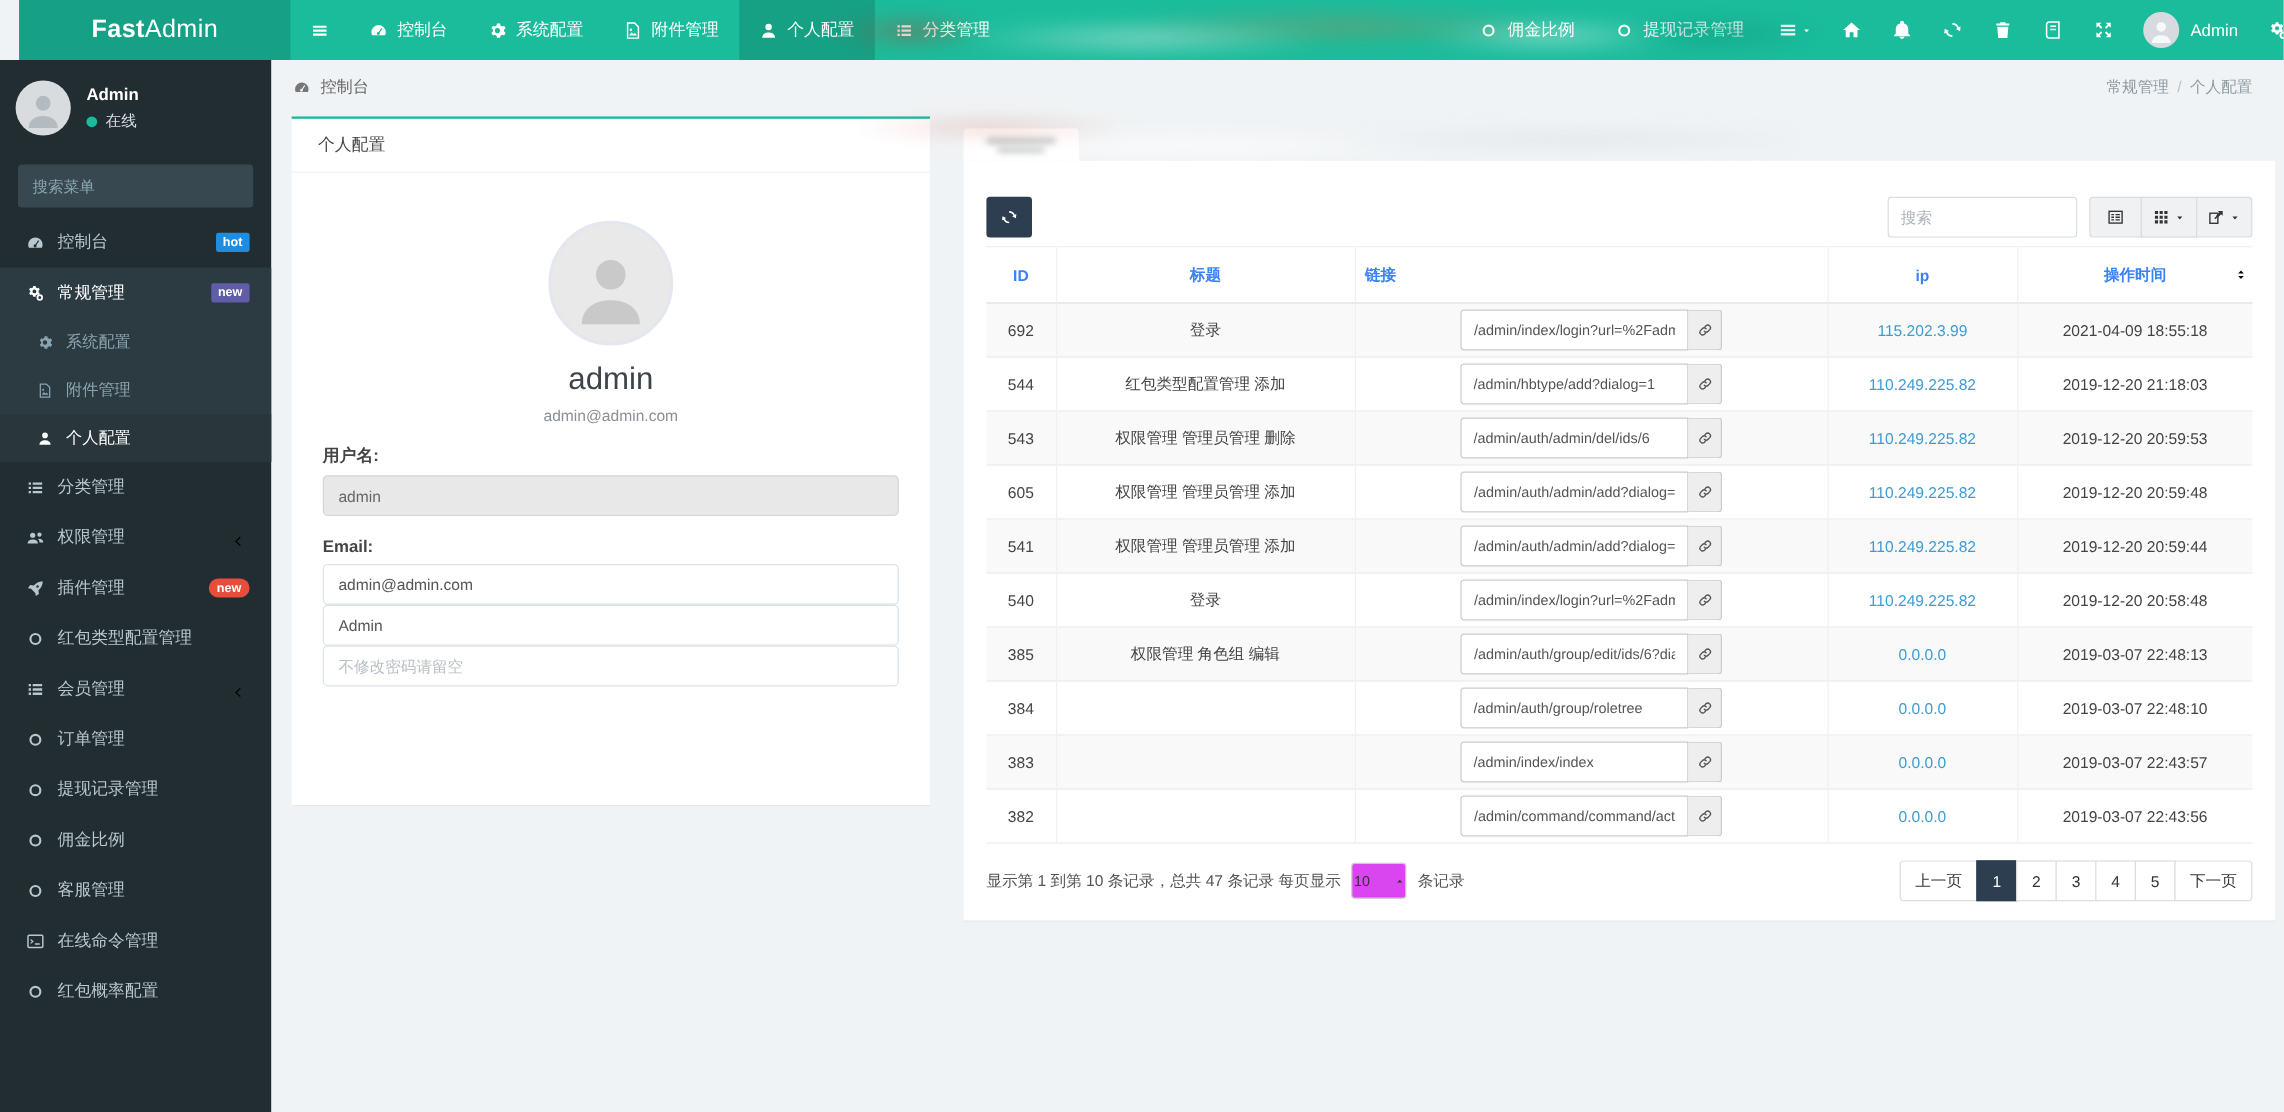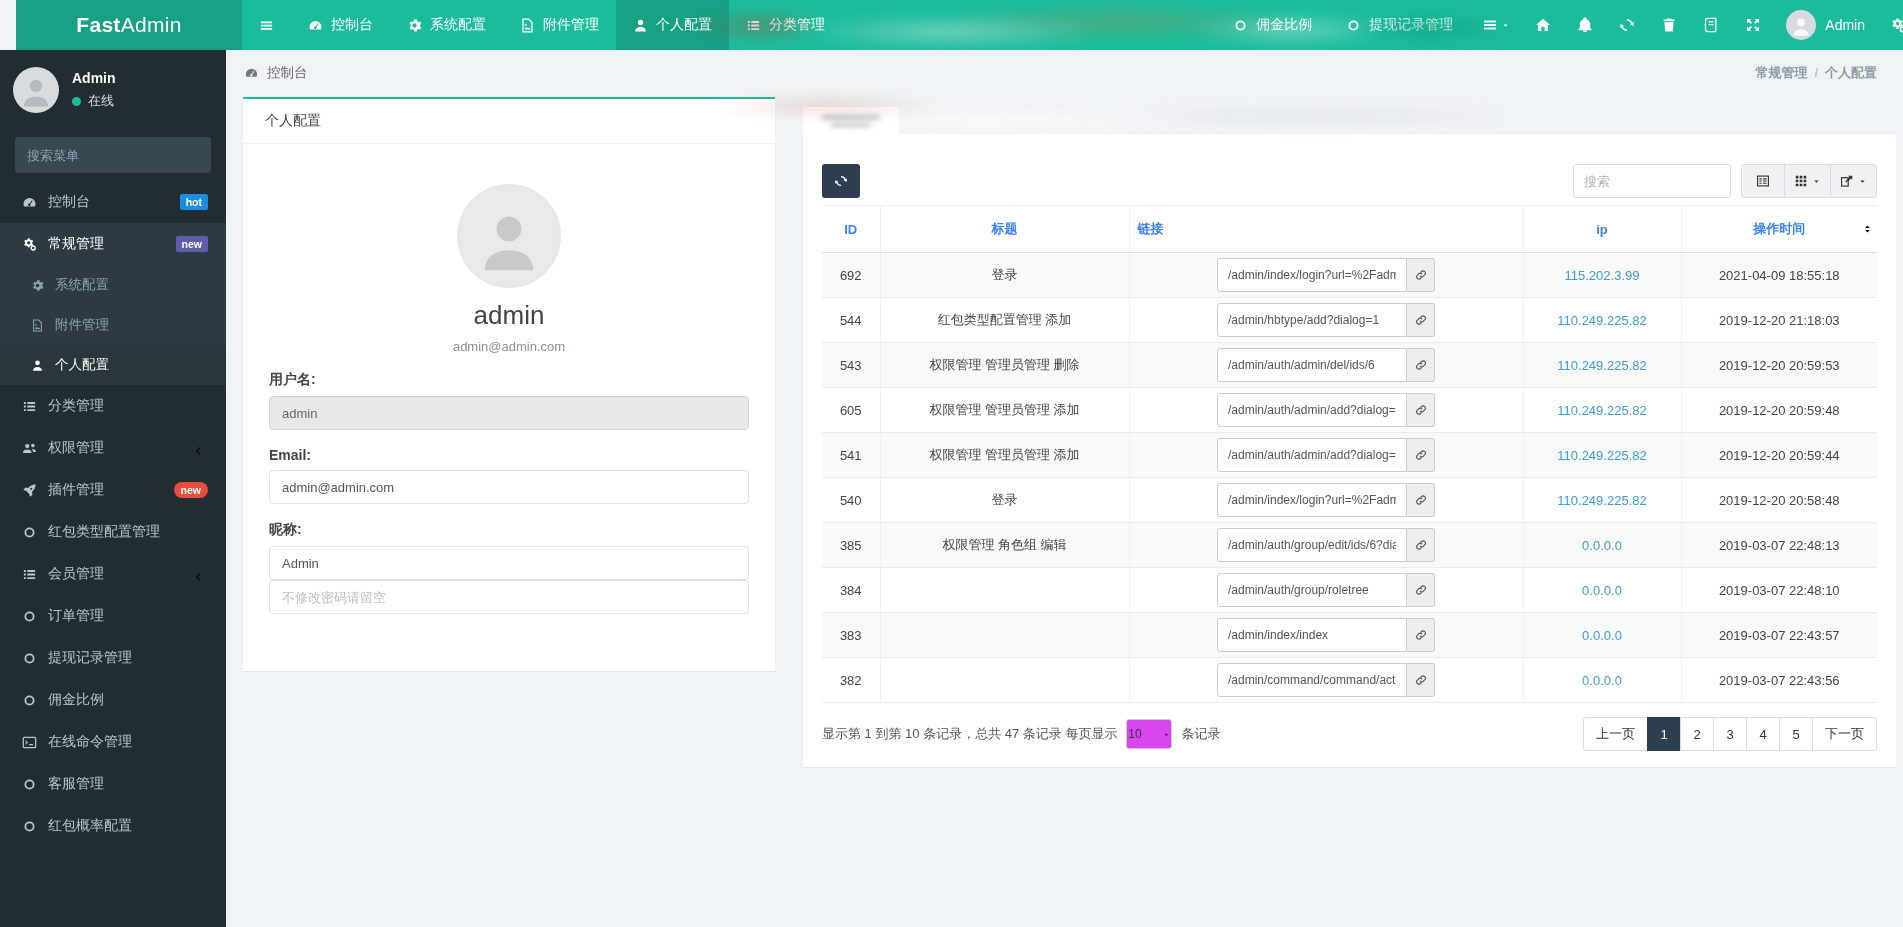--- a/index.html
+++ b/index.html
@@ -49,21 +49,21 @@
   .submenu .side-item.active { color:#fff; background:#29373d; }
   .badge { margin-left:auto; margin-right:8px; color:#fff; font-size:10.5px; font-weight:bold; padding:2.5px 6px; border-radius:2px; line-height:1; }
   .badge.pill { border-radius:9px; padding:3px 7px; }
   .chev { margin-left:auto; margin-right:12px; width:10px; height:10px; color:#8aa4af; }
 
   
   .main { position:absolute; left:226px; top:50px; right:0; bottom:0; background:#f0f3f5; }
   .tabstrip { height:45px; display:flex; align-items:center; padding:0 26px 0 18px; }
   .tab-console { display:flex; align-items:center; gap:8px; color:#666; font-size:13.5px; cursor:pointer; }
   .tab-console .ic { width:15px; height:14px; color:#777; }
-  .breadcrumb { margin-left:auto; font-size:13px; color:#8e9aa3;font-weight:bold; }
+  .breadcrumb { margin-left:auto; font-size:13px; color:#8e9aa3; }
   .breadcrumb .sep { color:#b9c2c8; margin:0 7px; }
 
   
   .profile-card { position:absolute; left:17px; top:47px; width:532px; height:574px; background:#fff; border-top:2px solid #1abc9c; box-shadow:0 1px 1px rgba(0,0,0,.06); }
   .card-header { height:45px; display:flex; align-items:center; padding:0 22px; font-size:14px; color:#404549; border-bottom:1px solid #f2f2f2; }
   .card-body { padding:0 26px; }
   .avatar-wrap { display:flex; justify-content:center; margin-top:40px; }
   .big-avatar { width:104px; height:104px; border-radius:50%; background:#e9e9e9; border:3px solid #e4e8ee; position:relative; overflow:hidden; }
   .big-avatar svg { position:absolute; left:15px; top:18px; width:68px; height:76px; fill:#c9c9c9; }
   .display-name { text-align:center; font-size:26px; color:#3e4549; margin-top:12px; }
@@ -461,35 +461,35 @@
                 <circle cx="8" cy="8" r="4.4" fill="none" stroke="currentColor" stroke-width="1.9"></circle>
               </svg>
             </span>
             <span>佣金比例</span>
           </div>
         </div>
         <div>
           <div class="side-item">
             <span class="ic" style="width: 17px; height: 15px;">
               <svg class="" viewBox="0 0 16 16">
+                <circle cx="8" cy="8" r="4.4" fill="none" stroke="currentColor" stroke-width="1.9"></circle>
+              </svg>
+            </span>
+            <span>客服管理</span>
+          </div>
+        </div>
+        <div>
+          <div class="side-item">
+            <span class="ic" style="width: 17px; height: 15px;">
+              <svg class="" viewBox="0 0 16 16">
                 <rect x="1.4" y="2.6" width="13.2" height="10.8" rx="1" fill="none" stroke="currentColor" stroke-width="1.3"></rect>
                 <path d="M3.8 5.6 6.6 8l-2.8 2.4V8.9L5 8 3.8 7.1zM7.6 9.7h4.2V11H7.6z"></path>
               </svg>
             </span>
             <span>在线命令管理</span>
-          </div>
-        </div>
-        <div>
-          <div class="side-item">
-            <span class="ic" style="width: 17px; height: 15px;">
-              <svg class="" viewBox="0 0 16 16">
-                <circle cx="8" cy="8" r="4.4" fill="none" stroke="currentColor" stroke-width="1.9"></circle>
-              </svg>
-            </span>
-            <span>客服管理</span>
           </div>
         </div>
         <div>
           <div class="side-item">
             <span class="ic" style="width: 17px; height: 15px;">
               <svg class="" viewBox="0 0 16 16">
                 <circle cx="8" cy="8" r="4.4" fill="none" stroke="currentColor" stroke-width="1.9"></circle>
               </svg>
             </span>
             <span>红包概率配置</span>
@@ -519,21 +519,21 @@
         <div class="avatar-wrap">
             <span class="big-avatar">
               <svg viewBox="0 0 16 16">
                 <circle cx="8" cy="4.7" r="2.9"></circle>
                 <path d="M2.3 14.4c0-3.1 2.55-4.7 5.7-4.7s5.7 1.6 5.7 4.7z"></path>
               </svg>
             </span>
           </div>
         <div class="display-name">admin</div>
         <div class="display-email">admin@admin.com</div>
-        <div class="pform" id="profile-form"><label>用户名:</label><input disabled="" value="admin" style=""><label>Email:</label><input value="admin@admin.com" style=""><label>昵称:</label><input value="Admin" style=""><input placeholder="不修改密码请留空" style=""></div>
+        <div class="pform" id="profile-form"><label>用户名:</label><input disabled="" value="admin" style=""><label>Email:</label><input value="admin@admin.com" style=""><input value="Admin" style=""><input placeholder="不修改密码请留空" style=""></div>
       </div>
     </div>
 
     <div class="right-panel">
       <div class="panel-tab">
         <span class="blur-line"></span>
         <span class="blur-line short"></span>
       </div>
       <div class="panel-body">
         <div class="toolbar">

